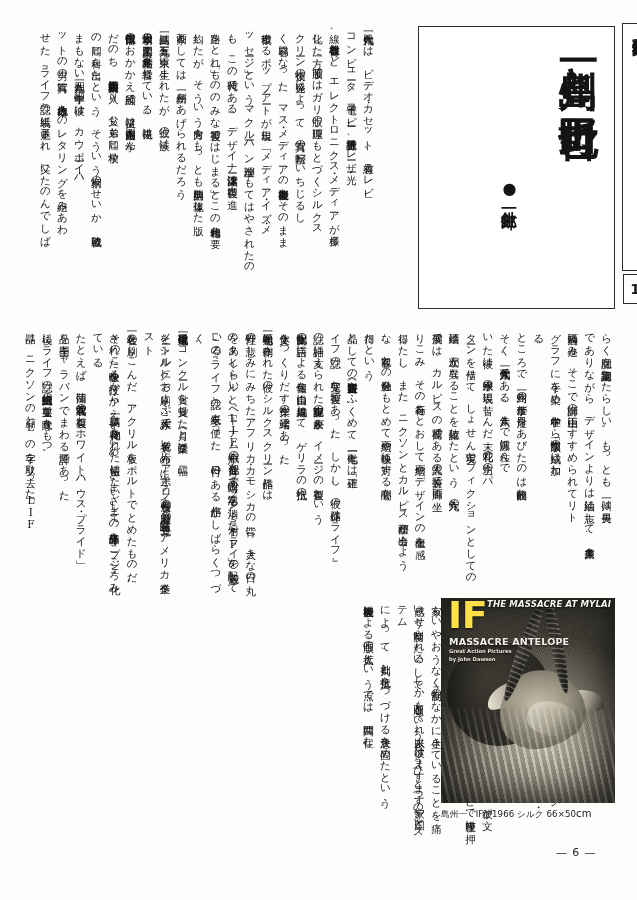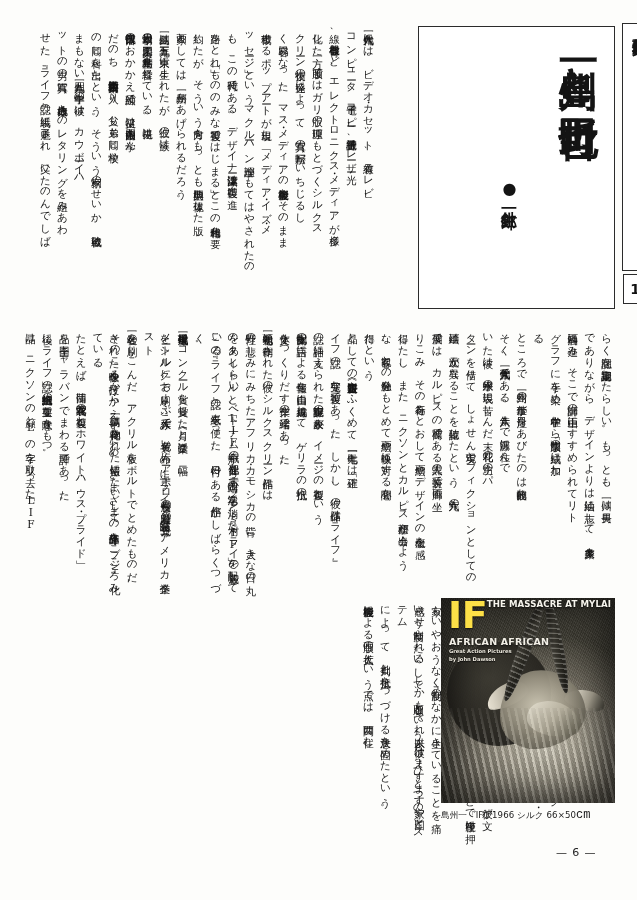--- a/index.html
+++ b/index.html
@@ -319,33 +319,34 @@
   .art-banner {
     position: absolute;
     right: 4px;
     top: 1px;
     font-family: "DejaVu Sans", "Liberation Sans", sans-serif;
     font-weight: 700;
     font-size: 8.6px;
     letter-spacing: .01em;
     color: #f6f4ec;
     text-shadow: 0 1px 2px rgba(0,0,0,.85);
+    font-style: italic;
   }
 
   .caption {
     position: absolute;
     left: 441px;
     top: 808px;
     font-family: "DejaVu Sans", "Liberation Sans", sans-serif;
     font-size: 8.6px;
     color: #1a1a1a;
     letter-spacing: .01em;
     white-space: nowrap;
   }
-  .caption .unit { font-size: 12px; font-family: Liberation Mono, monospace; }
+  .caption .unit { font-size: 10px; }
 
   .folio {
     position: absolute;
     left: 556px;
     top: 846px;
     font-family: "DejaVu Sans", "Liberation Sans", sans-serif;
     font-size: 11px;
     color: #222;
     letter-spacing: .08em;
   }
@@ -612,21 +613,21 @@
         <div class="horn-rings"></div>
       </div>
       <div class="horn horn-b">
         <div class="horn-rings"></div>
       </div>
 
       <div class="art-streaks"></div>
       <div class="art-vignette"></div>
 
       <div class="art-title">IF</div>
-      <div class="art-sub">AFRICAN AFRICAN</div>
+      <div class="art-sub">MASSACRE ANTELOPE</div>
       <div class="art-sub2">
         <div>Great Action Pictures</div>
         <div>by John Dawson</div>
       </div>
       <div class="art-banner">THE MASSACRE AT MYLAI</div>
     </div>
   </div>
 
   <div class="caption">
     <span>島州一「IF」1966 シルク 66×50</span><span class="unit">cm</span>

